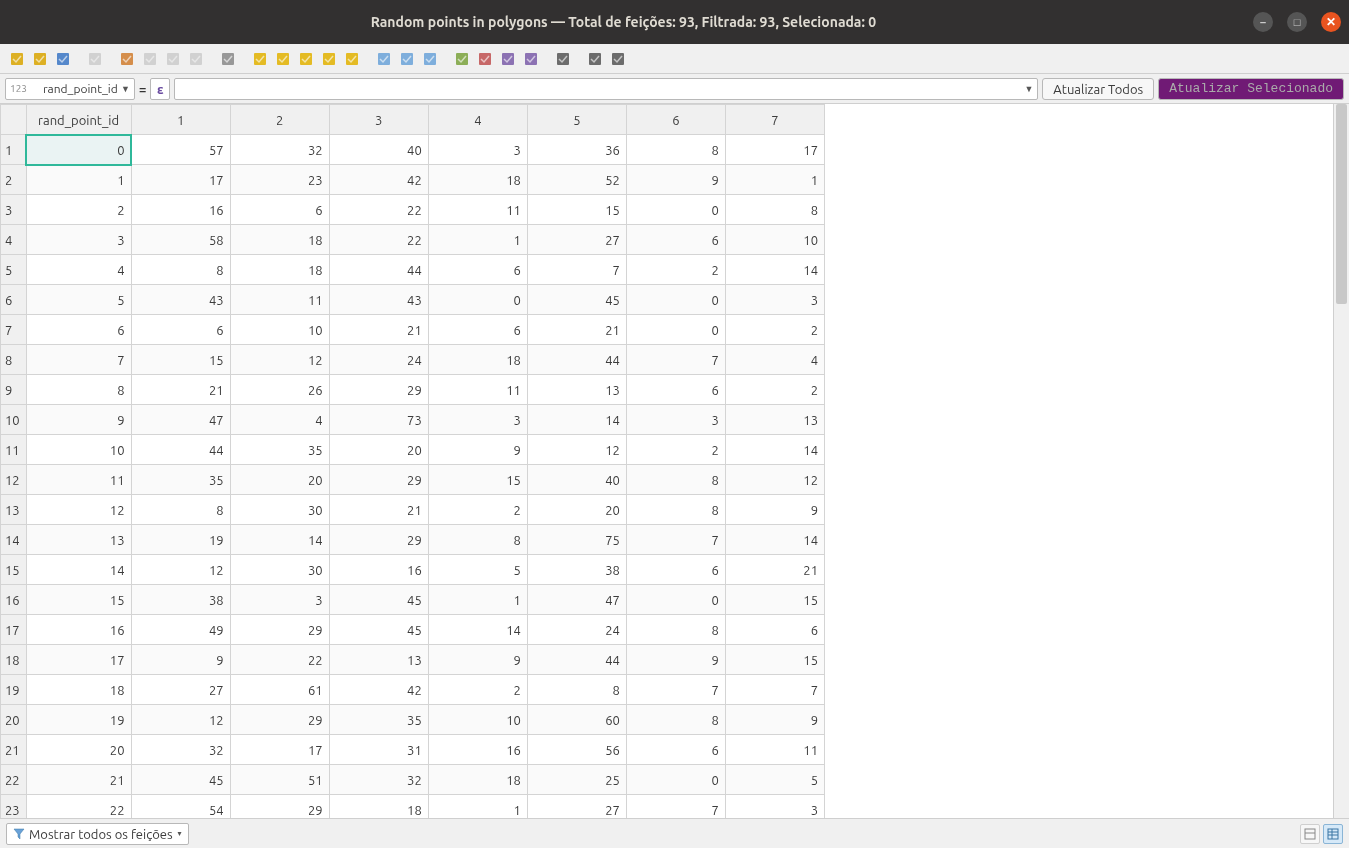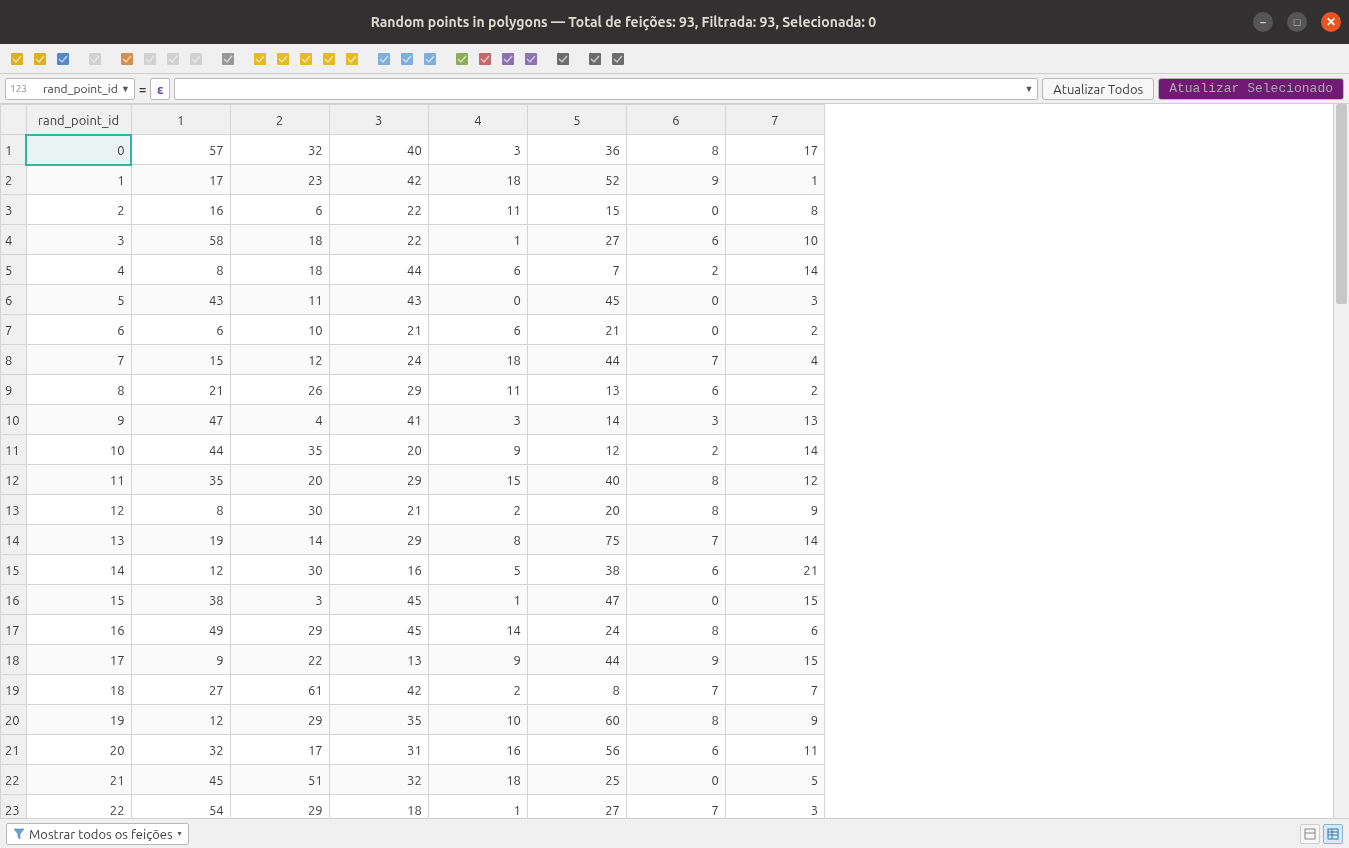--- a/index.html
+++ b/index.html
@@ -441,21 +441,21 @@
             <td>11</td>
             <td>13</td>
             <td>6</td>
             <td>2</td>
           </tr>
           <tr class="even">
             <td class="rowhdr">10</td>
             <td>9</td>
             <td>47</td>
             <td>4</td>
-            <td>41</td>
+            <td>73</td>
             <td>3</td>
             <td>14</td>
             <td>3</td>
             <td>13</td>
           </tr>
           <tr>
             <td class="rowhdr">11</td>
             <td>10</td>
             <td>44</td>
             <td>35</td>

